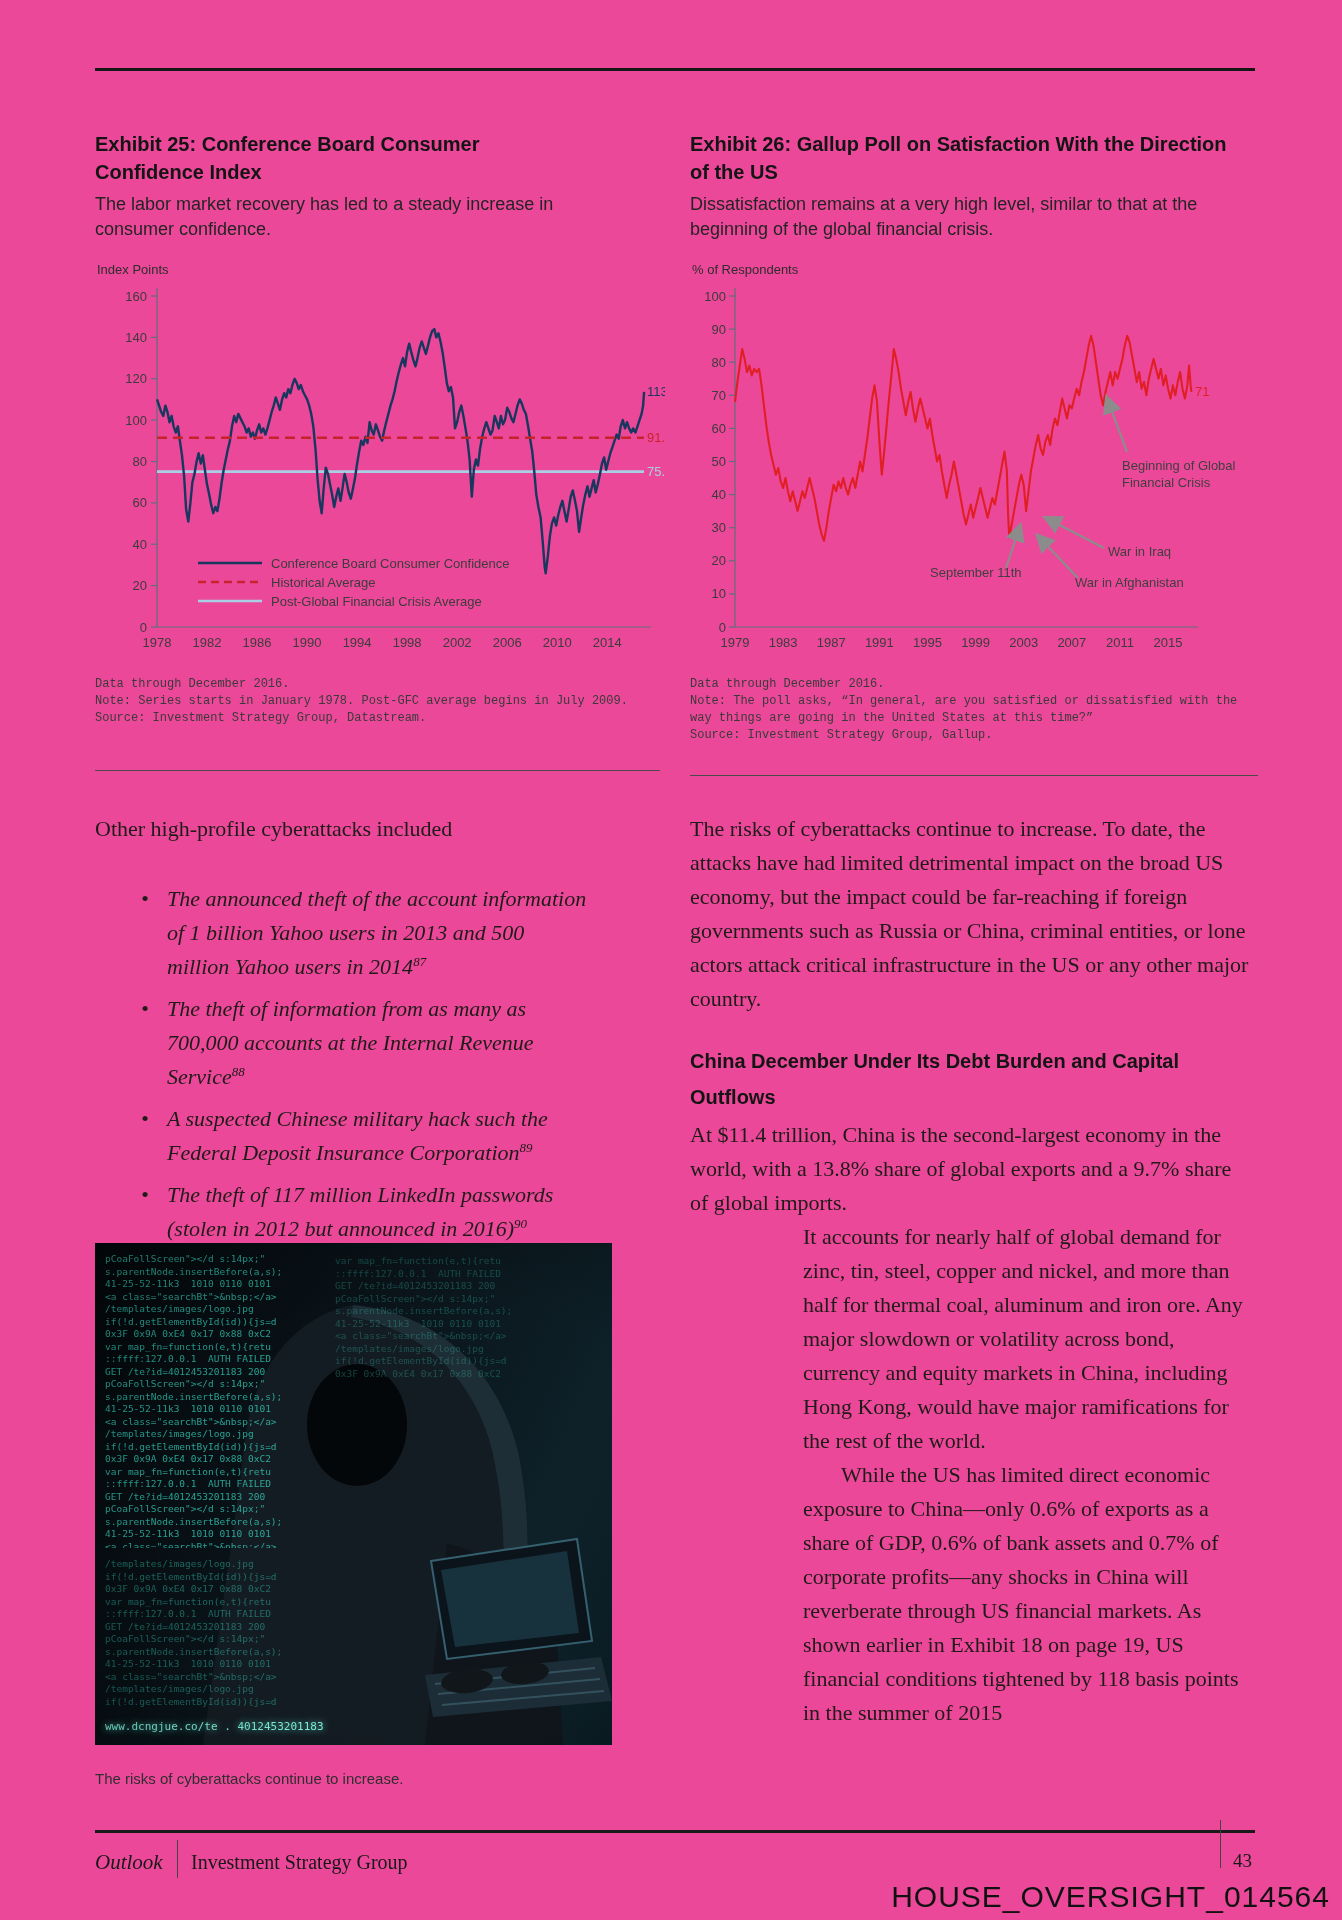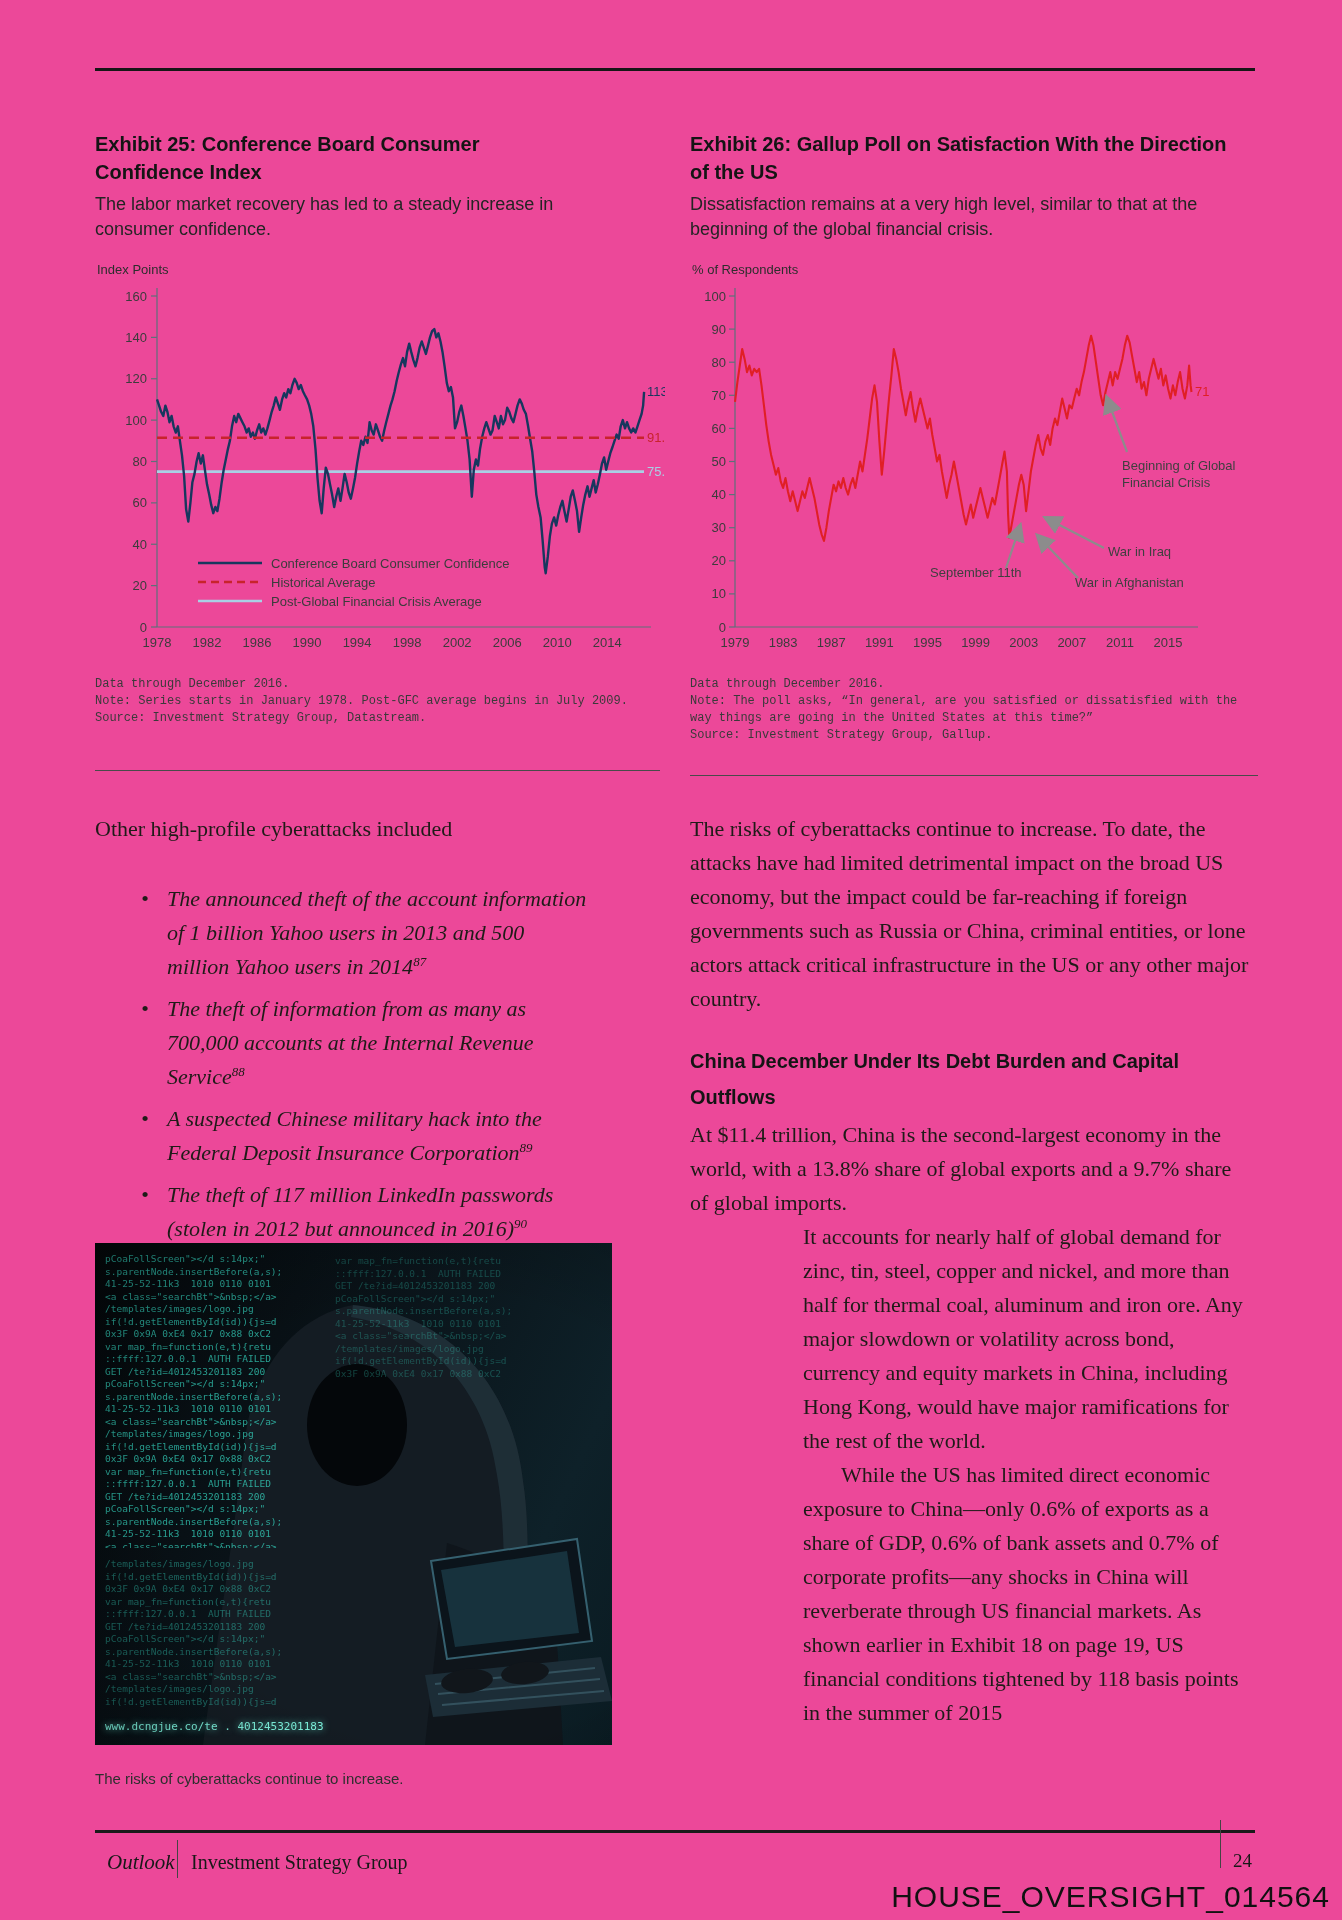--- a/index.html
+++ b/index.html
@@ -42,21 +42,21 @@
          line-height:12.5px;color:#36d9c3;white-space:pre;overflow:hidden;}
   .c1{left:10px;top:10px;width:225px;height:295px;opacity:.72;}
   .c2{left:10px;top:315px;width:235px;height:155px;opacity:.42;}
   .c3{left:240px;top:12px;width:190px;height:130px;opacity:.28;}
   .ph-line{position:absolute;left:10px;bottom:12px;font-family:"DejaVu Sans Mono",monospace;
          font-size:11px;color:#7df2dd;text-shadow:0 0 7px rgba(110,240,220,.9);}
   .photo-caption{left:95px;top:1770px;font-size:15px;color:#2e2e2e;}
   
   .footer-rule{left:95px;top:1830px;width:1160px;height:3px;background:#1a1a1a;}
   .f-serif{font-family:"Liberation Serif","DejaVu Serif",serif;color:#181818;}
-  .f-outlook{left:107px;top:1850px;font-size:21px;font-style:italic;}
+  .f-outlook{left:95px;top:1850px;font-size:21px;font-style:italic;}
   .f-div{width:1px;background:#444;}
   .f-group{left:191px;top:1851px;font-size:20px;}
   .f-page{left:1233px;top:1850px;font-size:19px;}
   .watermark{right:12px;top:1880px;font-size:30px;letter-spacing:1px;color:#111;}
 </style>
 </head>
 <body>
 
 <div class="page">
 
@@ -183,21 +183,21 @@
     <div>Source: Investment Strategy Group, Gallup.</div>
   </div>
   <div class="abs col-rule" style="left:95px;top:770px;width:565px;"></div>
   <div class="abs col-rule" style="left:690px;top:775px;width:568px;"></div>
 
   <div class="abs serif" style="left:95px;top:812px;width:565px;">
     <p class="lead">Other high-profile cyberattacks included</p>
     <ul class="bullets">
       <li><span>The announced theft of the account information of 1 billion Yahoo users in 2013 and 500 million Yahoo users in 2014</span><sup class="fn">87</sup></li>
       <li><span>The theft of information from as many as 700,000 accounts at the Internal Revenue Service</span><sup class="fn">88</sup></li>
-      <li><span>A suspected Chinese military hack into the Federal Deposit Insurance Corporation</span><sup class="fn">89</sup></li>
+      <li><span>A suspected Chinese military hack such the Federal Deposit Insurance Corporation</span><sup class="fn">89</sup></li>
       <li><span>The theft of 117 million LinkedIn passwords (stolen in 2012 but announced in 2016)</span><sup class="fn">90</sup></li>
     </ul>
   </div>
 
   <div class="abs photo">
     <div class="ph-glow"></div>
     <svg class="ph-fig" width="517" height="502" viewBox="0 0 517 502">
       <path d="M258 62 C 196 74 158 130 150 196 C 143 258 132 330 108 502 L 436 502 C 428 392 438 300 428 238 C 416 132 344 70 258 62 Z" fill="#141c23"></path>
       <path d="M258 62 C 344 70 416 132 428 238 C 438 300 428 392 436 502 L 410 502 C 406 384 414 298 402 232 C 390 142 330 86 256 74 Z" fill="#22343e" opacity="0.75"></path>
       <ellipse cx="262" cy="182" rx="50" ry="61" fill="#04070a"></ellipse>
@@ -267,17 +267,17 @@
       <p>It accounts for nearly half of global demand for zinc, tin, steel, copper and nickel, and more than half for thermal coal, aluminum and iron ore. Any major slowdown or volatility across bond, currency and equity markets in China, including Hong Kong, would have major ramifications for the rest of the world.</p>
       <p class="p-indent">While the US has limited direct economic exposure to China—only 0.6% of exports as a share of GDP, 0.6% of bank assets and 0.7% of corporate profits—any shocks in China will reverberate through US financial markets. As shown earlier in Exhibit 18 on page 19, US financial conditions tightened by 118 basis points in the summer of 2015</p>
     </div>
   </div>
 
   <div class="abs footer-rule"></div>
   <div class="abs f-serif f-outlook">Outlook</div>
   <div class="abs f-div" style="left:177px;top:1840px;height:38px;"></div>
   <div class="abs f-serif f-group">Investment Strategy Group</div>
   <div class="abs f-div" style="left:1220px;top:1820px;height:48px;"></div>
-  <div class="abs f-serif f-page">24</div>
+  <div class="abs f-serif f-page">43</div>
 
   <div class="abs watermark">HOUSE_OVERSIGHT_014564</div>
 
 </div>
 
 </body></html>

